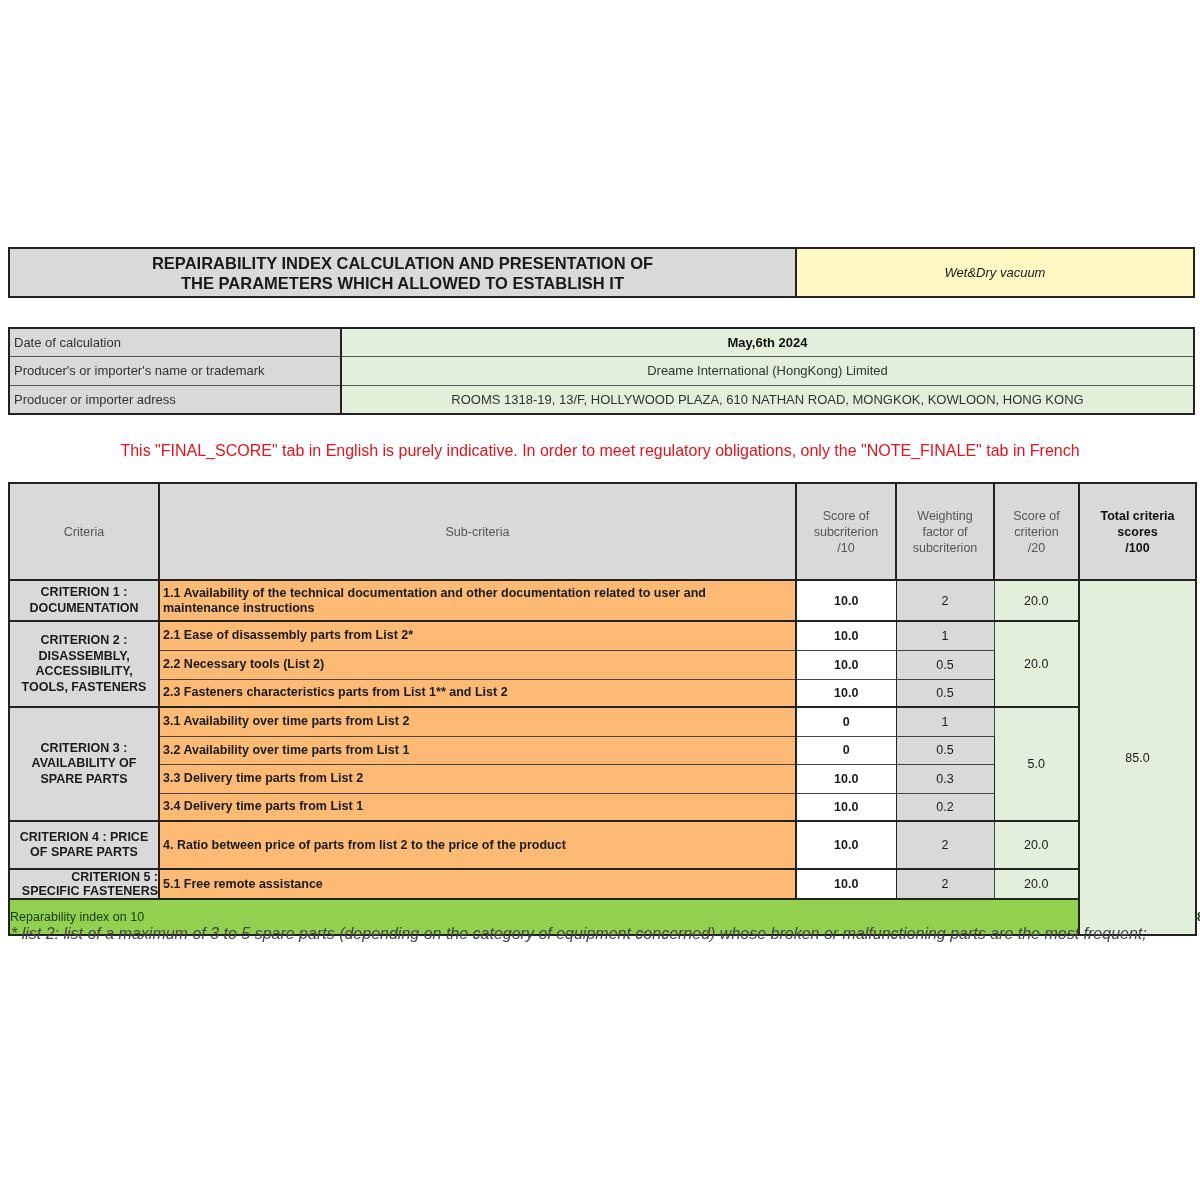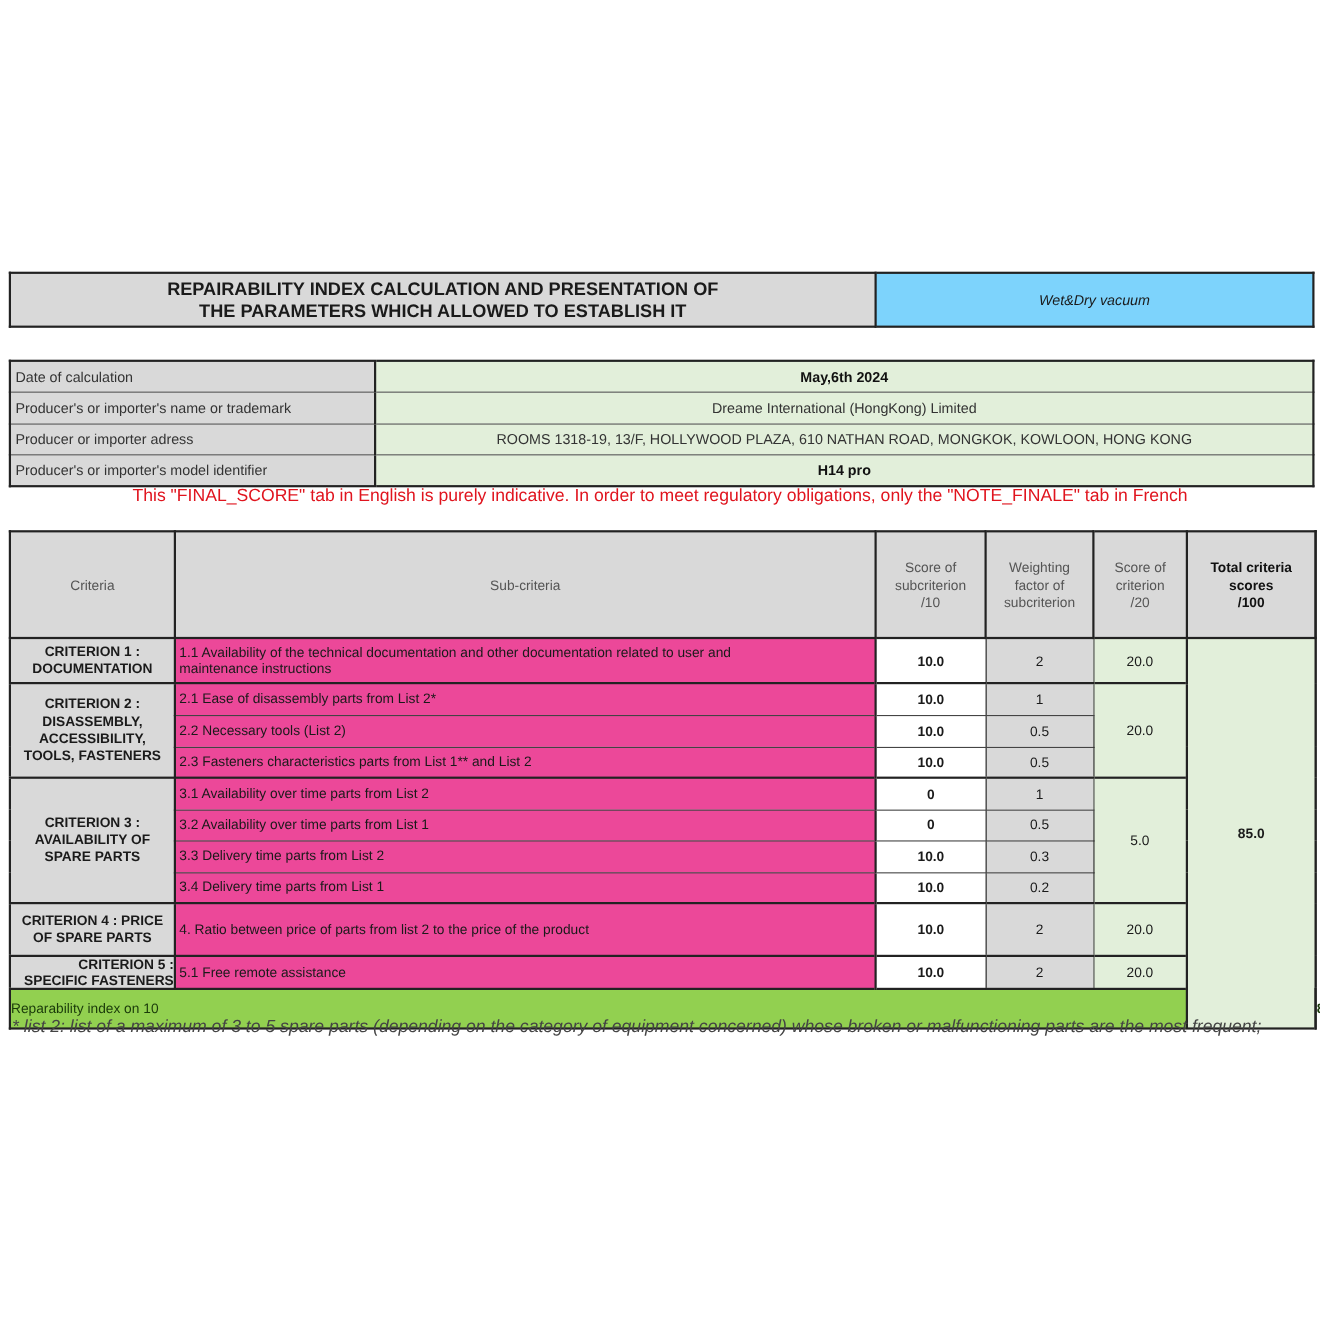--- a/index.html
+++ b/index.html
@@ -9,46 +9,46 @@
     overflow: hidden;
   }
   .abs { position: absolute; box-sizing: border-box; }
   table { border-collapse: collapse; table-layout: fixed; }
   td { box-sizing: border-box; padding: 0; }
 
   
   #title-table { left: 8px; top: 247px; width: 1187px; height: 49px; }
   #title-table td { border: 2px solid #222; height: 49px; }
   .title-left { background: #d9d9d9; text-align: center; font-size: 16.5px; font-weight: bold; line-height: 20px; color: #1a1a1a; }
-  .title-right { background: #7dd3fc; text-align: center; font-size: 13px; font-style: italic; }
+  .title-right { background: #fef9c3; text-align: center; font-size: 13px; font-style: italic; }
 
   
   #info-table { left: 8px; top: 327px; width: 1187px; }
   #info-table { border: 2px solid #222; }
   #info-table td { height: 28.5px; border-top: 1.5px solid #555; border-bottom: 1.5px solid #555; font-size: 13px; }
   .info-label { background: #d9d9d9; padding-left: 4px !important; color: #333; border-right: 2px solid #222 !important; }
   .info-value { background: #e2efda; text-align: center; color: #333; }
   .info-value.bold { font-weight: bold; color: #111; font-size: 12px; }
   .info-value.small { font-size: 11.5px; }
 
   
   #warning { left: 0; top: 441px; width: 1200px; text-align: center; color: #e0141e; font-size: 16px; line-height: 20px; }
 
   
   #main-table { left: 8px; top: 482px; width: 1187px; border: 2.5px solid #222; }
   #main-table td { border: 1px solid #444; font-size: 12.5px; }
   .hdr { background: #d9d9d9; text-align: center; color: #555; font-size: 13px; line-height: 16px; border: 2px solid #222 !important; }
   .hdr.bold { color: #111; font-weight: bold; }
   .crit { background: #d9d9d9; text-align: center; font-weight: bold; font-size: 13px; line-height: 15.5px; color: #1a1a1a; border-right: 2px solid #222 !important; border-top: 2px solid #222 !important; border-bottom: 2px solid #222 !important; }
   .crit.left { text-align: right; padding-left: 3px; overflow: hidden; }
-  .sub { background: #ec4899; padding-left: 3px !important; font-size: 13px; color: #1a1a1a; line-height: 15px; border-right: 2px solid #222 !important; }
+  .sub { background: #fdba74; padding-left: 3px !important; font-size: 13px; color: #1a1a1a; line-height: 15px; border-right: 2px solid #222 !important; font-weight: bold; }
   .score { background: #ffffff; text-align: center; font-weight: bold; font-size: 11.5px; border-right: 1.5px solid #222 !important; }
   .weight { background: #d9d9d9; text-align: center; font-size: 13px; }
   .crit-score { background: #e2efda; text-align: center; font-size: 13px; border-left: 1.5px solid #222 !important; border-right: 2px solid #222 !important; }
-  .total { background: #e2efda; text-align: center; font-size: 13px; border-left: 2px solid #222 !important; font-weight: bold; }
+  .total { background: #e2efda; text-align: center; font-size: 13px; border-left: 2px solid #222 !important; }
   .grp-top td { border-top: 2px solid #222 !important; }
   .final-row td { background: #92d050; border-top: 2.5px solid #222 !important; height: 36px; }
   .final-label { text-align: left; padding-right: 40px !important; font-size: 22px; color: #1a3a0a; }
   .final-value { text-align: center; font-size: 22px; font-weight: bold; color: #1a3a0a; border-left: 2px solid #222 !important; }
 
   
   #footnotes { left: 11px; top: 926px; width: 1185px; font-size: 16px; font-style: italic; color: #444; line-height: 16px; }
 </style>
 </head>
 <body>
@@ -71,24 +71,20 @@
     <td class="info-label" style="width:332px">Date of calculation</td>
     <td class="info-value bold">May,6th 2024</td>
   </tr>
   <tr>
     <td class="info-label">Producer's or importer's name or trademark</td>
     <td class="info-value">Dreame International (HongKong) Limited</td>
   </tr>
   <tr>
     <td class="info-label">Producer or importer adress</td>
     <td class="info-value small">ROOMS 1318-19, 13/F, HOLLYWOOD PLAZA, 610 NATHAN ROAD, MONGKOK, KOWLOON, HONG KONG</td>
-  </tr>
-  <tr>
-    <td class="info-label">Producer's or importer's model identifier</td>
-    <td class="info-value bold">H14 pro</td>
   </tr>
 </tbody>
   </table>
 
 <div id="warning" class="abs">
   <div>This "FINAL_SCORE" tab in English is purely indicative. In order to meet regulatory obligations, only the "NOTE_FINALE" tab in French</div>
 </div>
 
 <table id="main-table" class="abs">
   <colgroup>

